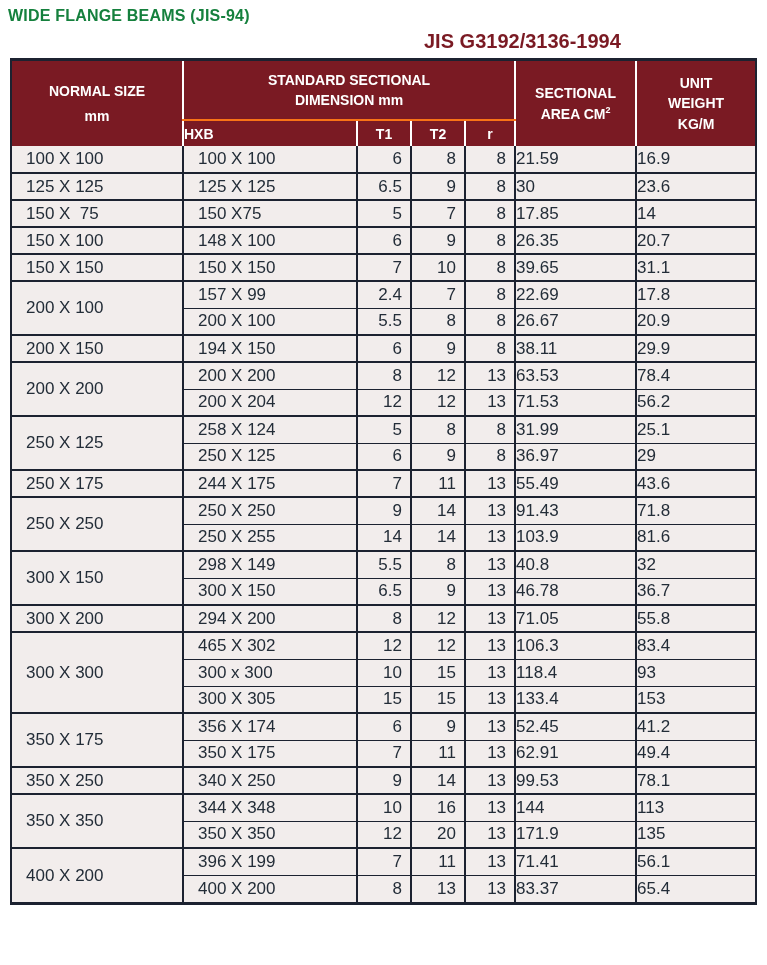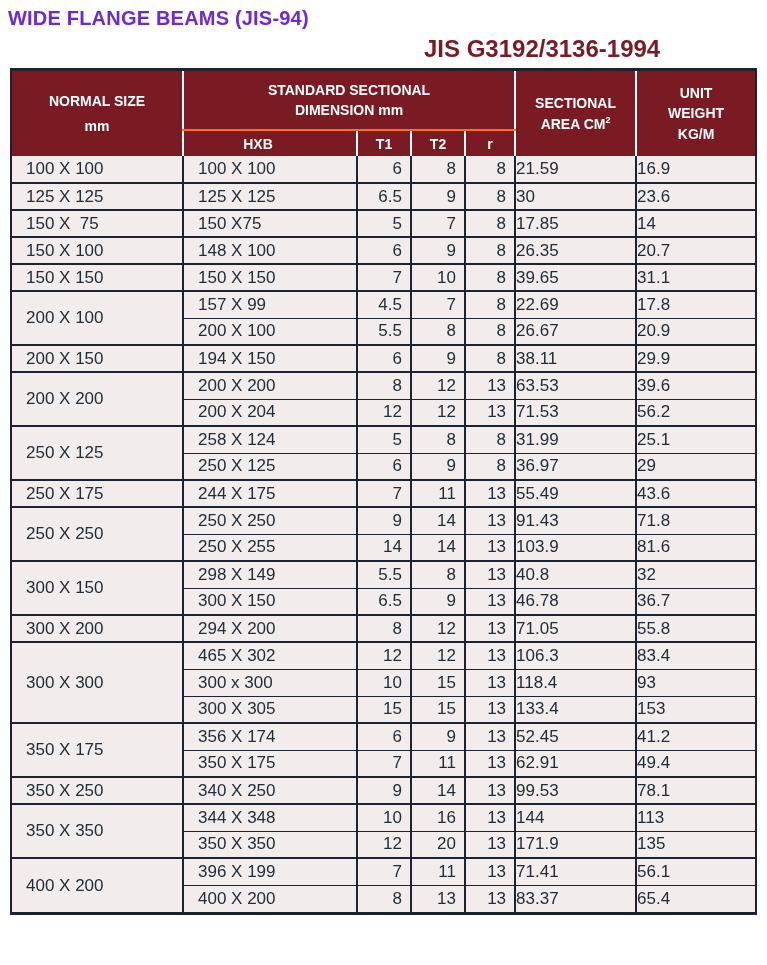--- a/index.html
+++ b/index.html
@@ -9,28 +9,28 @@
     font-family: "Liberation Sans", sans-serif;
   }
   .page {
     width: 767px;
     height: 965px;
     background: #ffffff;
     overflow: hidden;
   }
   .page-title {
     margin: 7px 0 0 8px;
-    font-size: 20px;
+    font-size: 16px;
     font-weight: bold;
-    color: #6d28d9;
+    color: #15803d;
     letter-spacing: 0.2px;
   }
   .standard-ref {
     margin: 5px 0 5px 424px;
-    font-size: 24px;
+    font-size: 20px;
     font-weight: bold;
     color: #7a1a23;
   }
   .table-wrap {
     margin-left: 10px;
     width: 747px;
     border: 2px solid #1c2230;
     border-top-width: 3px;
     border-bottom-width: 3px;
   }
@@ -56,21 +56,21 @@
     text-align: center;
   }
   thead tr.head-main th { height: 59px; }
   thead tr.head-sub th  { height: 26px; }
   .h-size { line-height: 1.75; }
   .h-std  { line-height: 1.45; border-bottom: 2px solid #f97316; }
   .h-area, .h-weight { line-height: 1.45; }
   .h-std, .h-area, .h-weight, .h-hxb, .h-t1, .h-t2, .h-r {
     border-left: 2px solid #ffffff;
   }
-  .h-hxb { text-align: center; padding-right: 24px; }
+  .h-hxb { text-align: left; padding-right: 24px; }
   .h-area sup { font-size: 9px; vertical-align: super; }
 
   tbody td {
     background: #f2edec;
     color: #232d38;
     font-size: 17px;
     height: 27px;
     vertical-align: middle;
     border-top: 2px solid #1c2230;
   }
@@ -173,21 +173,21 @@
             <td class="col-hxb">150 X 150</td>
             <td class="col-t1">7</td>
             <td class="col-t2">10</td>
             <td class="col-r">8</td>
             <td class="col-area">39.65</td>
             <td class="col-weight">31.1</td>
           </tr>
           <tr class="grp">
             <td class="col-size" rowspan="2">200 X 100</td>
             <td class="col-hxb">157 X 99</td>
-            <td class="col-t1">4.5</td>
+            <td class="col-t1">2.4</td>
             <td class="col-t2">7</td>
             <td class="col-r">8</td>
             <td class="col-area">22.69</td>
             <td class="col-weight">17.8</td>
           </tr>
           <tr class="sub">
             <td class="col-hxb">200 X 100</td>
             <td class="col-t1">5.5</td>
             <td class="col-t2">8</td>
             <td class="col-r">8</td>
@@ -203,21 +203,21 @@
             <td class="col-area">38.11</td>
             <td class="col-weight">29.9</td>
           </tr>
           <tr class="grp">
             <td class="col-size" rowspan="2">200 X 200</td>
             <td class="col-hxb">200 X 200</td>
             <td class="col-t1">8</td>
             <td class="col-t2">12</td>
             <td class="col-r">13</td>
             <td class="col-area">63.53</td>
-            <td class="col-weight">39.6</td>
+            <td class="col-weight">78.4</td>
           </tr>
           <tr class="sub">
             <td class="col-hxb">200 X 204</td>
             <td class="col-t1">12</td>
             <td class="col-t2">12</td>
             <td class="col-r">13</td>
             <td class="col-area">71.53</td>
             <td class="col-weight">56.2</td>
           </tr>
           <tr class="grp">

